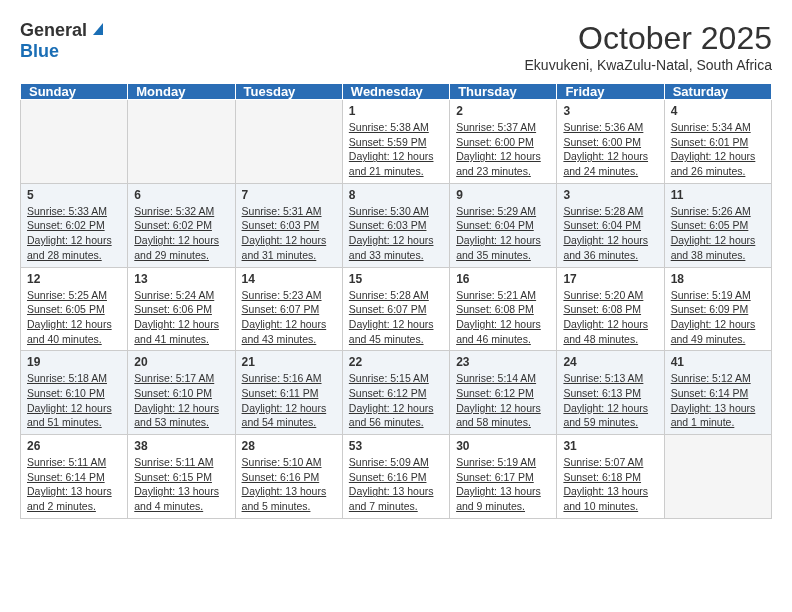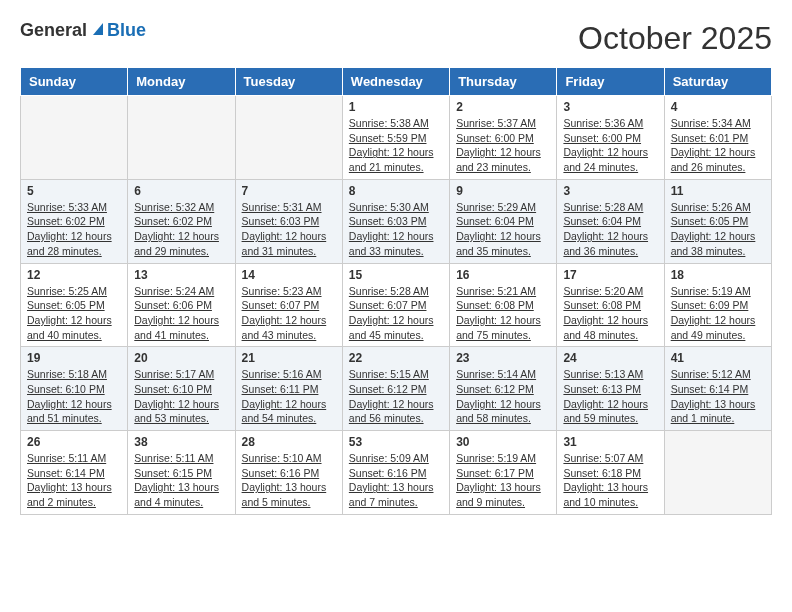--- a/index.html
+++ b/index.html
@@ -11,21 +11,21 @@
       padding: 20px;
     }
     .header {
       display: flex;
       justify-content: space-between;
       align-items: flex-start;
       margin-bottom: 10px;
     }
     .logo {
       display: flex;
-      flex-direction: row;
+      flex-direction: column;
       align-items: flex-start;
       text-align: right;
     }
     .logo-general {
       font-size: 18px;
       font-weight: bold;
       color: #333;
     }
     .logo-blue {
       font-size: 18px;
@@ -50,21 +50,21 @@
     }
     .calendar {
       width: 100%;
       border-collapse: collapse;
       table-layout: fixed;
     }
     .calendar th {
       background-color: #2a6db5;
       color: #fff;
       text-align: left;
-      padding: 6px 8px;
+      padding: 0 8px;
       font-size: 13px;
       border: 1px solid #fff;
     }
     .calendar td {
       border: 1px solid #ccc;
       vertical-align: top;
       padding: 4px 6px;
       font-size: 10.5px;
       color: #333;
       height: 80px;
@@ -95,20 +95,21 @@
     <div class="logo-row">
       <span class="logo-general">General</span>
       <svg width="18" height="18" viewBox="0 0 18 18" style="margin-left:2px; margin-top:-6px;">
         <polygon points="4,16 14,16 14,4" fill="#1a6eb5"></polygon>
       </svg>
     </div>
     <span class="logo-blue">Blue</span>
   </div>
   <div class="title-area">
     <div class="month-title">October 2025</div>
+    <div class="location">Ekuvukeni, KwaZulu-Natal, South Africa</div>
   </div>
 </div>
 
 <table class="calendar">
   <thead>
     <tr>
     <th>Sunday</th>
         <th>Monday</th>
         <th>Tuesday</th>
         <th>Wednesday</th>
@@ -181,21 +182,21 @@
         <td>
           <span class="day-number">14</span>
           <div class="day-info"><span>Sunrise: 5:23 AM</span><br><span>Sunset: 6:07 PM</span><br><span>Daylight: 12 hours and 43 minutes.</span></div>
         </td>
         <td>
           <span class="day-number">15</span>
           <div class="day-info"><span>Sunrise: 5:28 AM</span><br><span>Sunset: 6:07 PM</span><br><span>Daylight: 12 hours and 45 minutes.</span></div>
         </td>
         <td>
           <span class="day-number">16</span>
-          <div class="day-info"><span>Sunrise: 5:21 AM</span><br><span>Sunset: 6:08 PM</span><br><span>Daylight: 12 hours and 75 minutes.</span></div>
+          <div class="day-info"><span>Sunrise: 5:21 AM</span><br><span>Sunset: 6:08 PM</span><br><span>Daylight: 12 hours and 46 minutes.</span></div>
         </td>
         <td>
           <span class="day-number">17</span>
           <div class="day-info"><span>Sunrise: 5:20 AM</span><br><span>Sunset: 6:08 PM</span><br><span>Daylight: 12 hours and 48 minutes.</span></div>
         </td>
         <td>
           <span class="day-number">18</span>
           <div class="day-info"><span>Sunrise: 5:19 AM</span><br><span>Sunset: 6:09 PM</span><br><span>Daylight: 12 hours and 49 minutes.</span></div>
         </td>
       </tr>

